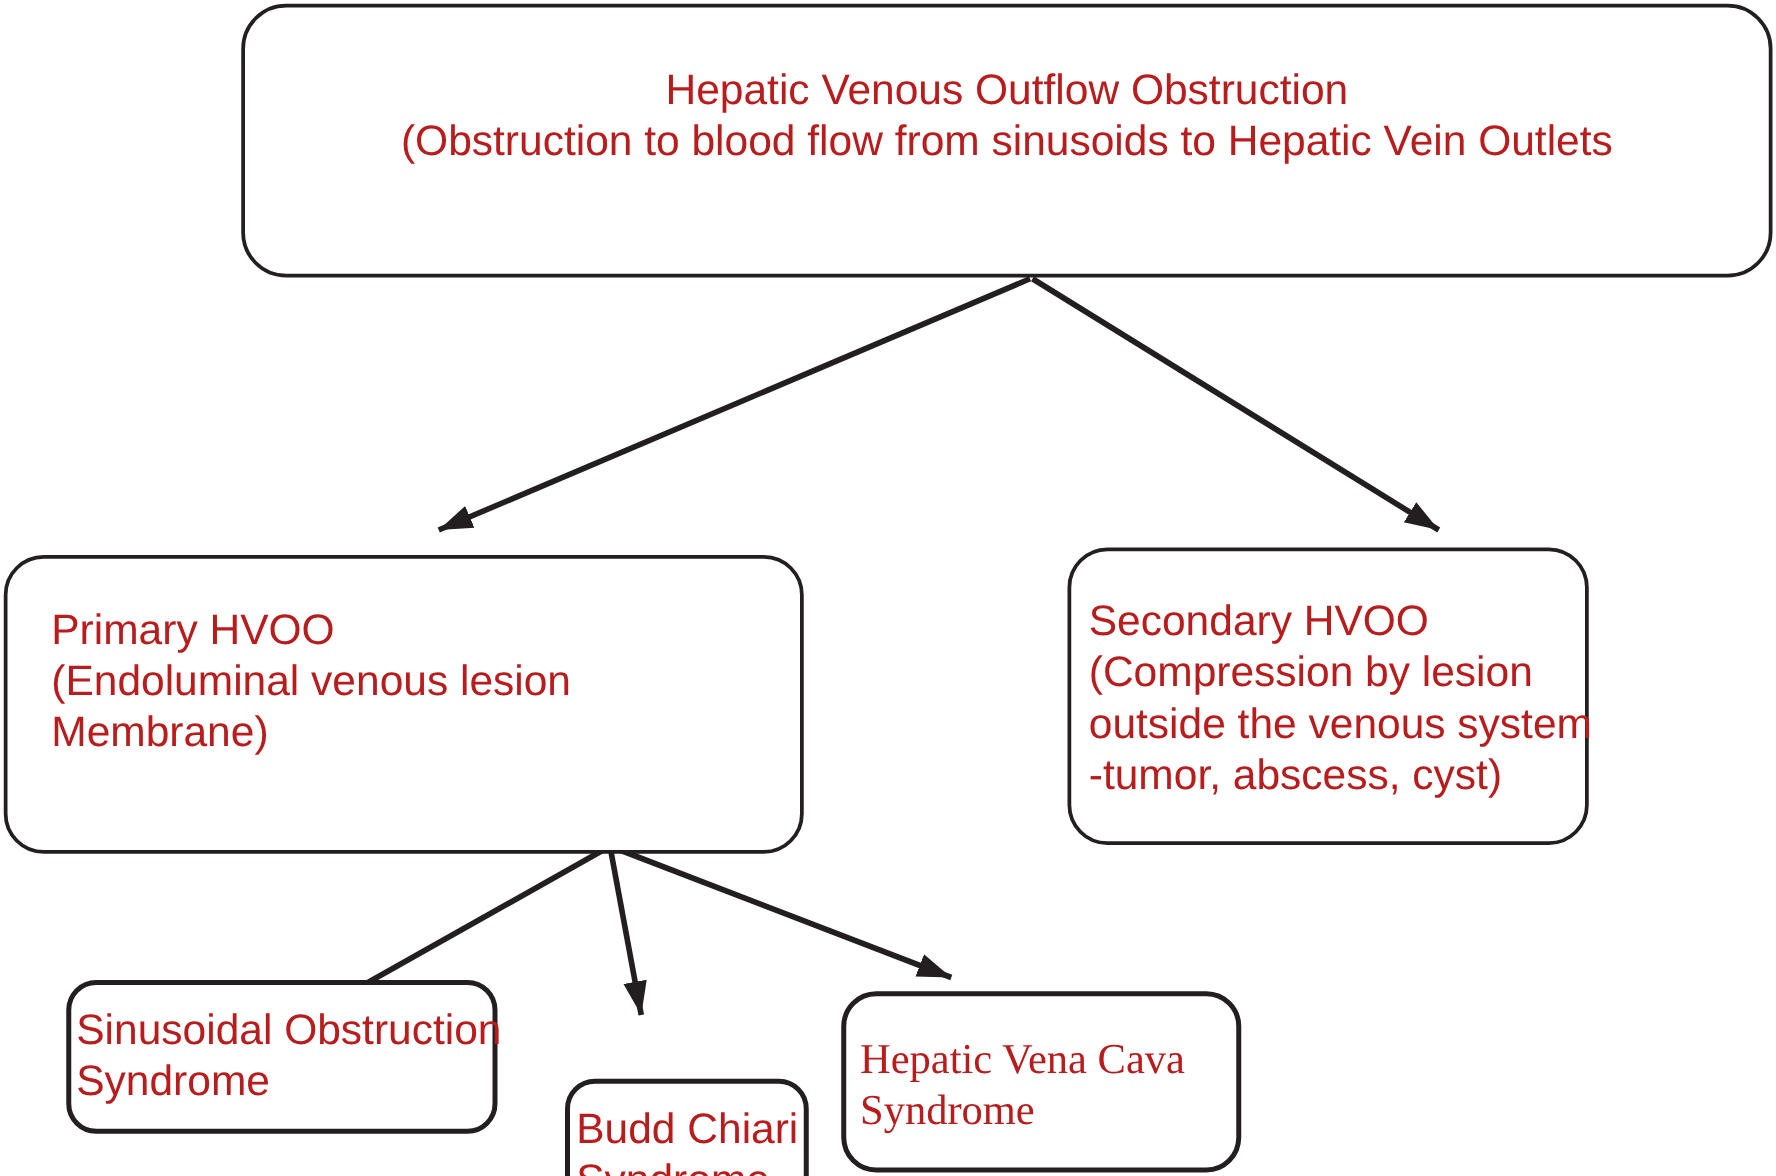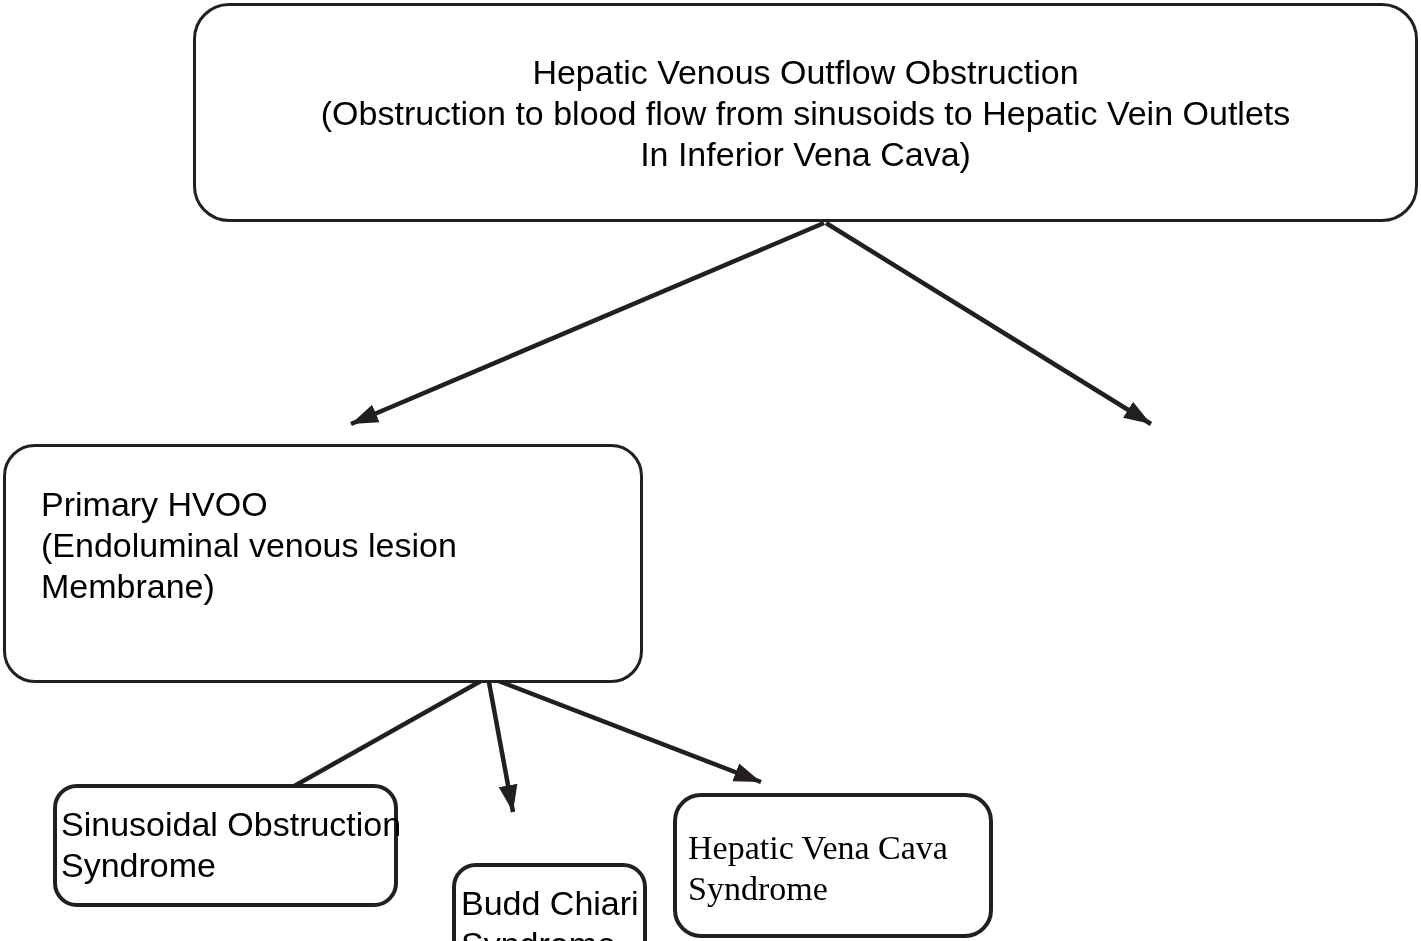--- a/index.html
+++ b/index.html
@@ -7,21 +7,21 @@
     padding: 0;
     background: #ffffff;
   }
   .canvas {
     position: relative;
     width: 1421px;
     height: 941px;
     background: #ffffff;
     overflow: hidden;
     font-family: "Liberation Sans", "DejaVu Sans", sans-serif;
-    color: #000000;
+    color: #b91c1c;
     font-size: 34px;
     line-height: 41px;
   }
   .edges-svg {
     position: absolute;
     left: 0;
     top: 0;
     width: 1421px;
     height: 941px;
     pointer-events: none;
@@ -93,29 +93,34 @@
     <line x1="824" y1="223" x2="351" y2="424" stroke="#231f20" stroke-width="4.5" marker-end="url(#arrowhead)"></line>
     <line x1="826" y1="223" x2="1151" y2="424" stroke="#231f20" stroke-width="4.5" marker-end="url(#arrowhead)"></line>
     <line x1="488" y1="677" x2="257" y2="807" stroke="#231f20" stroke-width="4.5" marker-end="url(#arrowhead)"></line>
     <line x1="488" y1="677" x2="513" y2="812" stroke="#231f20" stroke-width="4.5" marker-end="url(#arrowhead)"></line>
     <line x1="488" y1="677" x2="761" y2="782" stroke="#231f20" stroke-width="4.5" marker-end="url(#arrowhead)"></line>
   </svg>
 
   <div class="node node-root">
     <div class="line">Hepatic Venous Outflow Obstruction</div>
     <div class="line">(Obstruction to blood flow from sinusoids to Hepatic Vein Outlets</div>
-    <div class="line">In Inferior Vena Cava)</div>
   </div>
 
   <div class="node node-primary">
     <div class="line">Primary HVOO</div>
     <div class="line">(Endoluminal venous lesion</div>
     <div class="line">Membrane)</div>
   </div>
 
+  <div class="node node-secondary">
+    <div class="line">Secondary HVOO</div>
+    <div class="line">(Compression by lesion</div>
+    <div class="line">outside the venous system</div>
+    <div class="line">-tumor, abscess, cyst)</div>
+  </div>
 
   <div class="node node-leaf node-sos">
     <div class="line">Sinusoidal Obstruction</div>
     <div class="line">Syndrome</div>
   </div>
 
   <div class="node node-leaf node-bcs">
     <div class="line">Budd Chiari</div>
     <div class="line">Syndrome</div>
   </div>

